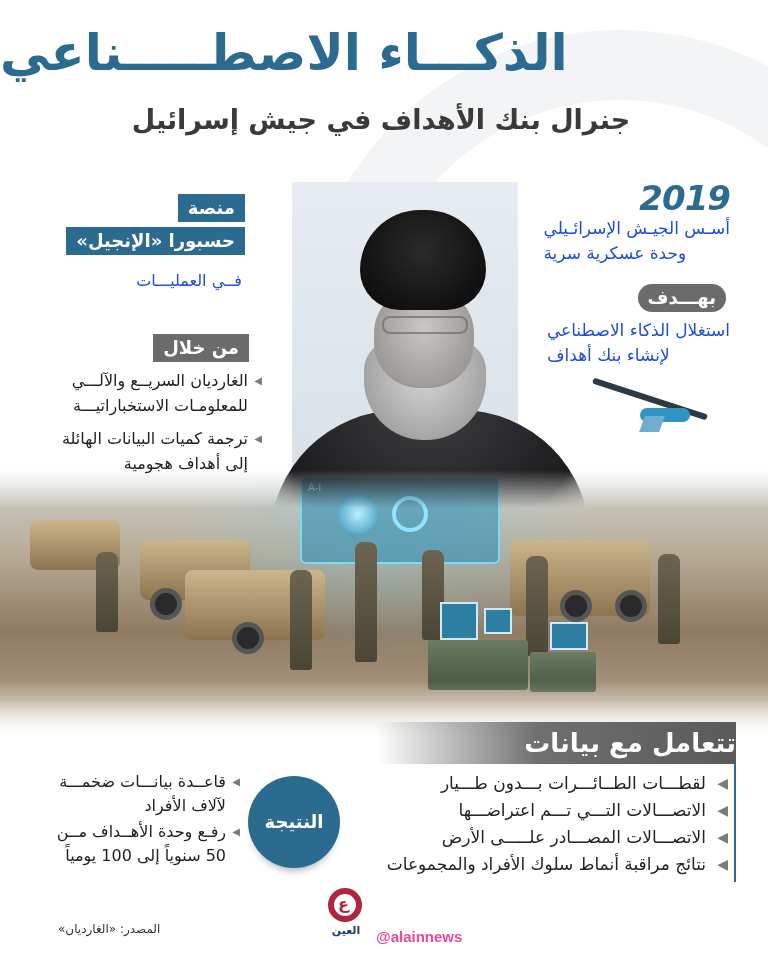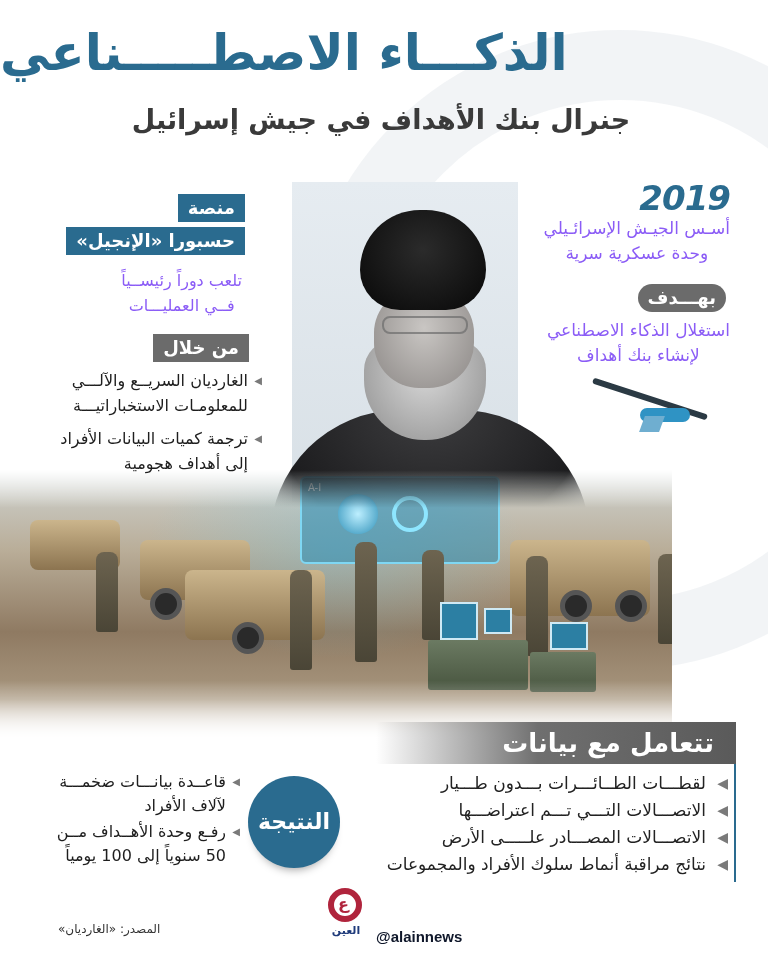--- a/index.html
+++ b/index.html
@@ -38,21 +38,21 @@
     .glasses { position: absolute; left: 112px; top: 106px; width: 86px; height: 18px;
       border: 2px solid #6c6c6c; border-radius: 8px; opacity: .7; }
     .beard { position: absolute; left: 94px; top: 130px; width: 122px; height: 100px;
       background: radial-gradient(ellipse at 50% 30%, #d9d9d9, #8e8e8e); border-radius: 30px 30px 60px 60px; }
     .robe { position: absolute; left: 0; top: 200px; width: 320px; height: 130px;
       background: radial-gradient(ellipse at 50% 0%, #3d3d3f, #1c1c1e 70%, rgba(30,30,30,0) 100%);
       border-radius: 160px 160px 0 0; }
 
     
     .scene {
-      position: absolute; left: 0; top: 470px; width: 672px; height: 270px;
+      position: absolute; left: 0; top: 470px; width: 768px; height: 270px;
       background:
         radial-gradient(ellipse at 50% 30%, rgba(120,200,230,.35), rgba(0,0,0,0) 40%),
         linear-gradient(180deg, #cfd4d2 0%, #b9ad98 30%, #8f7a62 60%, #a99880 85%, rgba(255,255,255,1) 100%);
       -webkit-mask-image: linear-gradient(180deg, rgba(0,0,0,0) 0%, #000 14%, #000 78%, rgba(0,0,0,0) 100%);
               mask-image: linear-gradient(180deg, rgba(0,0,0,0) 0%, #000 14%, #000 78%, rgba(0,0,0,0) 100%);
               text-decoration: underline;
     }
     .hud { position: absolute; left: 300px; top: 6px; width: 200px; height: 88px;
       background: rgba(40,140,180,.55); border: 2px solid #7fd7f3; border-radius: 6px; }
     .hud-globe { position: absolute; left: 36px; top: 16px; width: 40px; height: 40px; border-radius: 50%;
@@ -70,21 +70,21 @@
     .drone { position: absolute; left: 590px; top: 390px; width: 110px; height: 40px; }
     .drone-wing { position: absolute; left: 0; top: 6px; width: 120px; height: 6px; background: #2b3a44; transform: rotate(18deg); border-radius: 3px; }
     .drone-body { position: absolute; left: 50px; top: 18px; width: 50px; height: 14px; background: #2f93c4; border-radius: 7px; }
     .drone-tail { position: absolute; left: 52px; top: 26px; width: 20px; height: 16px; background: #6faed0; transform: skewX(-20deg); }
 
     
     .year {
       position: absolute; right: 38px; top: 178px; font-size: 34px; font-weight: bold; font-style: italic;
       color: #2a6b8f; direction: ltr; letter-spacing: -1px;
     }
-    .text-block { position: absolute; text-align: center; font-size: 17px; line-height: 25px; color: #8b5cf6; }
+    .text-block { position: absolute; text-align: left; font-size: 17px; line-height: 25px; color: #1d4ed8; }
     .r-desc { right: 38px; top: 216px; }
     .tag { position: absolute; color: #fff; font-weight: bold; font-size: 18px; padding: 2px 10px; line-height: 24px; }
     .tag-blue { background: #2a6b8f; }
     .tag-gray { background: #6b6b6b; }
     .tag-goal { right: 42px; top: 284px; width: 88px; text-align: right; border-radius: 14px; }
     .r-goal { right: 38px; top: 318px; }
 
     
     .tag-platform { right: 523px; top: 194px; }
     .tag-name { right: 523px; top: 227px; }
@@ -93,44 +93,44 @@
     .bullet-list { position: absolute; list-style: none; text-align: right; font-size: 16px; line-height: 25px; color: #1e1e1e; }
     .bullet-list li { position: relative; padding-right: 14px; }
     .bullet-list li .arr { position: absolute; right: 0; top: 0; color: #7a7a7a; font-size: 10px; }
     .l-bullets { right: 506px; top: 368px; }
     .l-bullets li { margin-bottom: 8px; }
 
     
     .deals-header {
       position: absolute; right: 32px; top: 722px; width: 360px; height: 42px;
       background: linear-gradient(270deg, #5a5a5a 0%, #6f6f6f 55%, rgba(255,255,255,0) 100%);
-      color: #fff; font-size: 26px; font-weight: bold; text-align: right; padding-right: 22px; line-height: 42px;
+      color: #fff; font-size: 26px; font-weight: bold; text-align: right; line-height: 42px;
     }
     .deals-rule { position: absolute; right: 32px; top: 764px; width: 2px; height: 118px; background: #2a6b8f; }
     .deals-list { position: absolute; right: 40px; top: 770px; list-style: none; text-align: right; font-size: 17px; line-height: 27px; }
     .deals-list li { position: relative; padding-right: 22px; }
     .deals-list li .arr { position: absolute; right: 0; top: 0; color: #7a7a7a; font-size: 14px; }
 
     
     .result-circle {
       position: absolute; left: 248px; top: 776px; width: 92px; height: 92px; border-radius: 50%;
-      background: #2a6b8f; color: #fff; font-size: 22px; font-weight: bold; text-align: center; line-height: 92px;
+      background: #2a6b8f; color: #fff; font-size: 18px; font-weight: bold; text-align: center; line-height: 92px;
       box-shadow: 0 8px 8px -6px rgba(0,0,0,.35);
     }
     .r-bullets { right: 528px; top: 770px; line-height: 24px; }
     .r-bullets li { margin-bottom: 2px; }
 
     
     .source { position: absolute; left: 58px; top: 922px; font-size: 12px; color: #333; direction: rtl; }
     .logo { position: absolute; left: 326px; top: 888px; width: 40px; height: 50px; }
     .logo-ring { position: absolute; left: 2px; top: 0; width: 34px; height: 34px; border-radius: 50%;
       border: 6px solid #b0243c; }
     .logo-mark { position: absolute; left: 12px; top: 6px; font-size: 16px; font-weight: bold; color: #b0243c; }
     .logo-text { position: absolute; left: 0; top: 36px; width: 40px; text-align: center; font-size: 11px; font-weight: bold; color: #1e3a7a; }
-    .handle { position: absolute; left: 376px; top: 928px; font-size: 15px; font-weight: bold; color: #0f172a; direction: ltr;
+    .handle { position: absolute; left: 376px; top: 928px; font-size: 15px; font-weight: bold; color: #ec4899; direction: ltr;
       font-family: "Liberation Sans", sans-serif; }
   </style>
 </head>
 <body>
 
 <div class="page">
   <div class="watermark-arc"></div>
 
   <h1 class="title">الذكـــاء الاصطـــــناعي</h1>
   <h2 class="subtitle">جنرال بنك الأهداف في جيش إسرائيل</h2>
@@ -184,33 +184,32 @@
   </div>
   <div class="tag tag-gray tag-goal">بهـــدف</div>
   <div class="text-block r-goal">
     <div>استغلال الذكاء الاصطناعي</div>
     <div>لإنشاء بنك أهداف</div>
   </div>
 
   <div class="tag tag-blue tag-platform">منصة</div>
   <div class="tag tag-blue tag-name">حسبورا «الإنجيل»</div>
   <div class="text-block l-desc">
-    <div>تلعب دوراً رئيســياً</div>
     <div>فــي العمليـــات</div>
   </div>
   <div class="tag tag-gray tag-through">من خلال</div>
   <ul class="bullet-list l-bullets">
     <li>
       <span class="arr">◀</span>
       <div>الغارديان السريــع والآلـــي</div>
       <div>للمعلومـات الاستخباراتيـــة</div>
     </li>
     <li>
       <span class="arr">◀</span>
-      <div>ترجمة كميات البيانات الأفراد</div>
+      <div>ترجمة كميات البيانات الهائلة</div>
       <div>إلى أهداف هجومية</div>
     </li>
   </ul>
 
   <div class="deals-header">تتعامل مع بيانات</div>
   <div class="deals-rule"></div>
   <ul class="deals-list">
     <li><span class="arr">◀</span><span>لقطـــات الطــائـــرات بـــدون طـــيار</span></li>
     <li><span class="arr">◀</span><span>الاتصـــالات التـــي تـــم اعتراضـــها</span></li>
     <li><span class="arr">◀</span><span>الاتصـــالات المصـــادر علـــــى الأرض</span></li>

